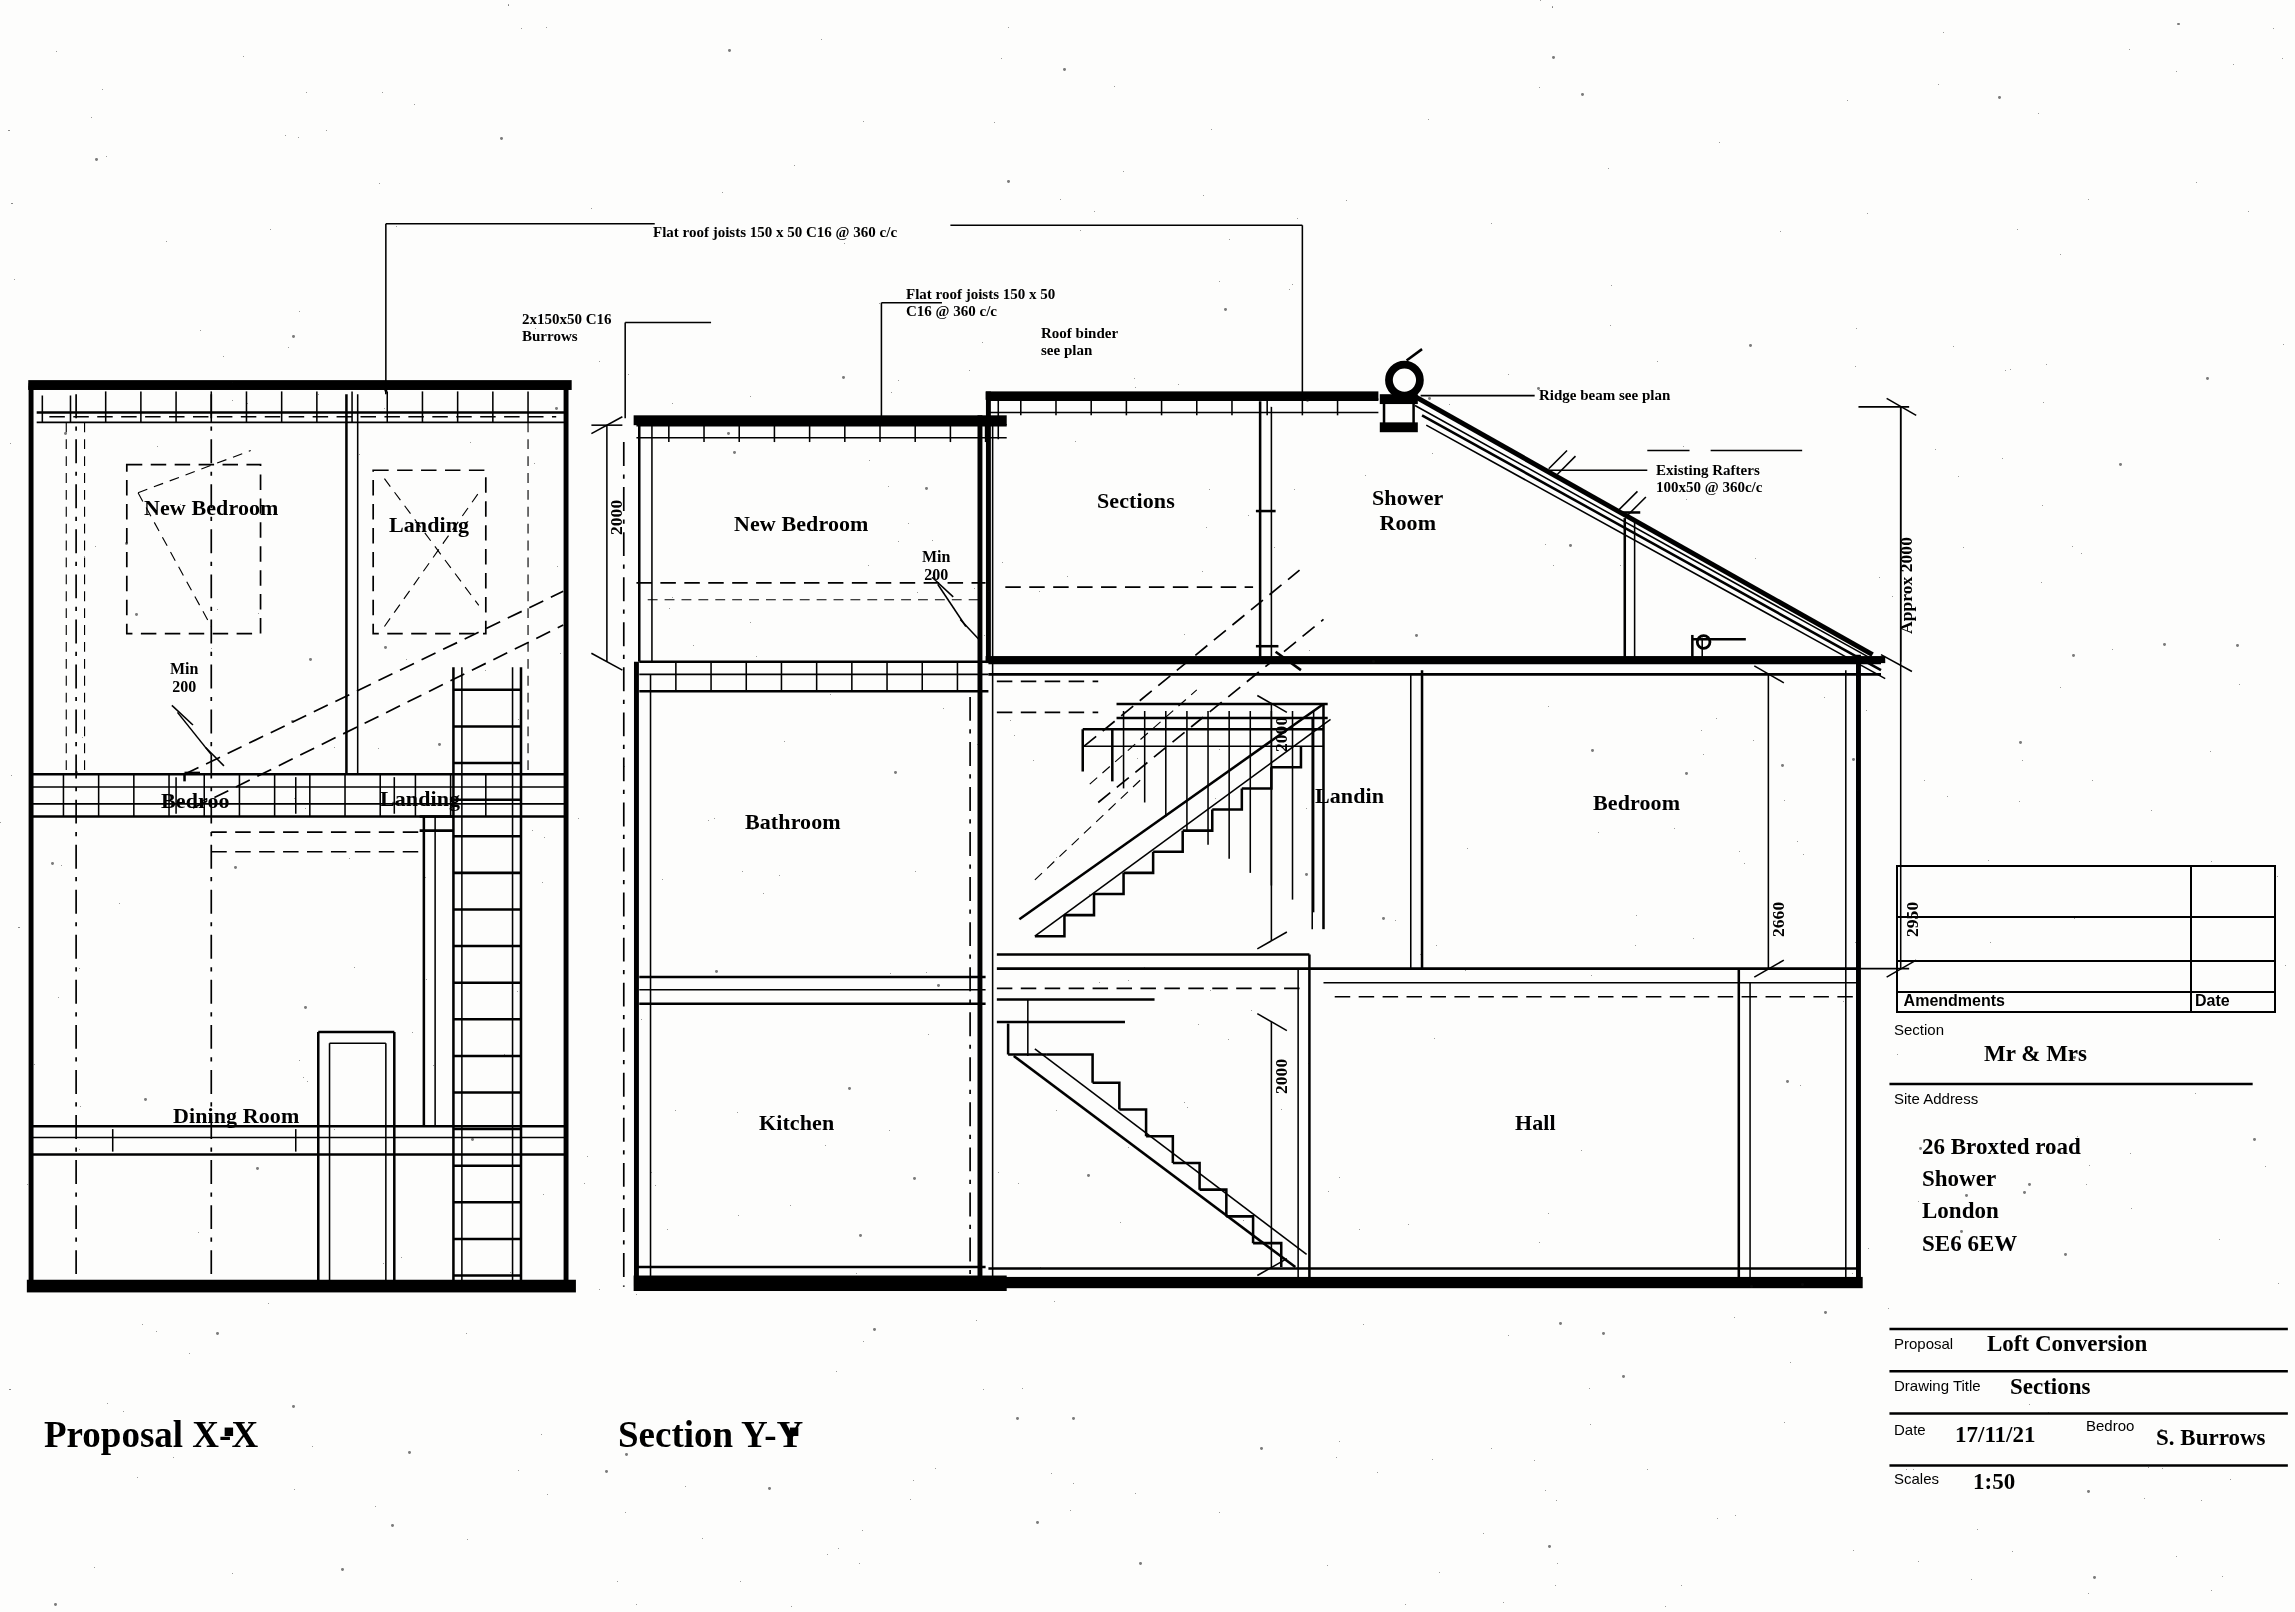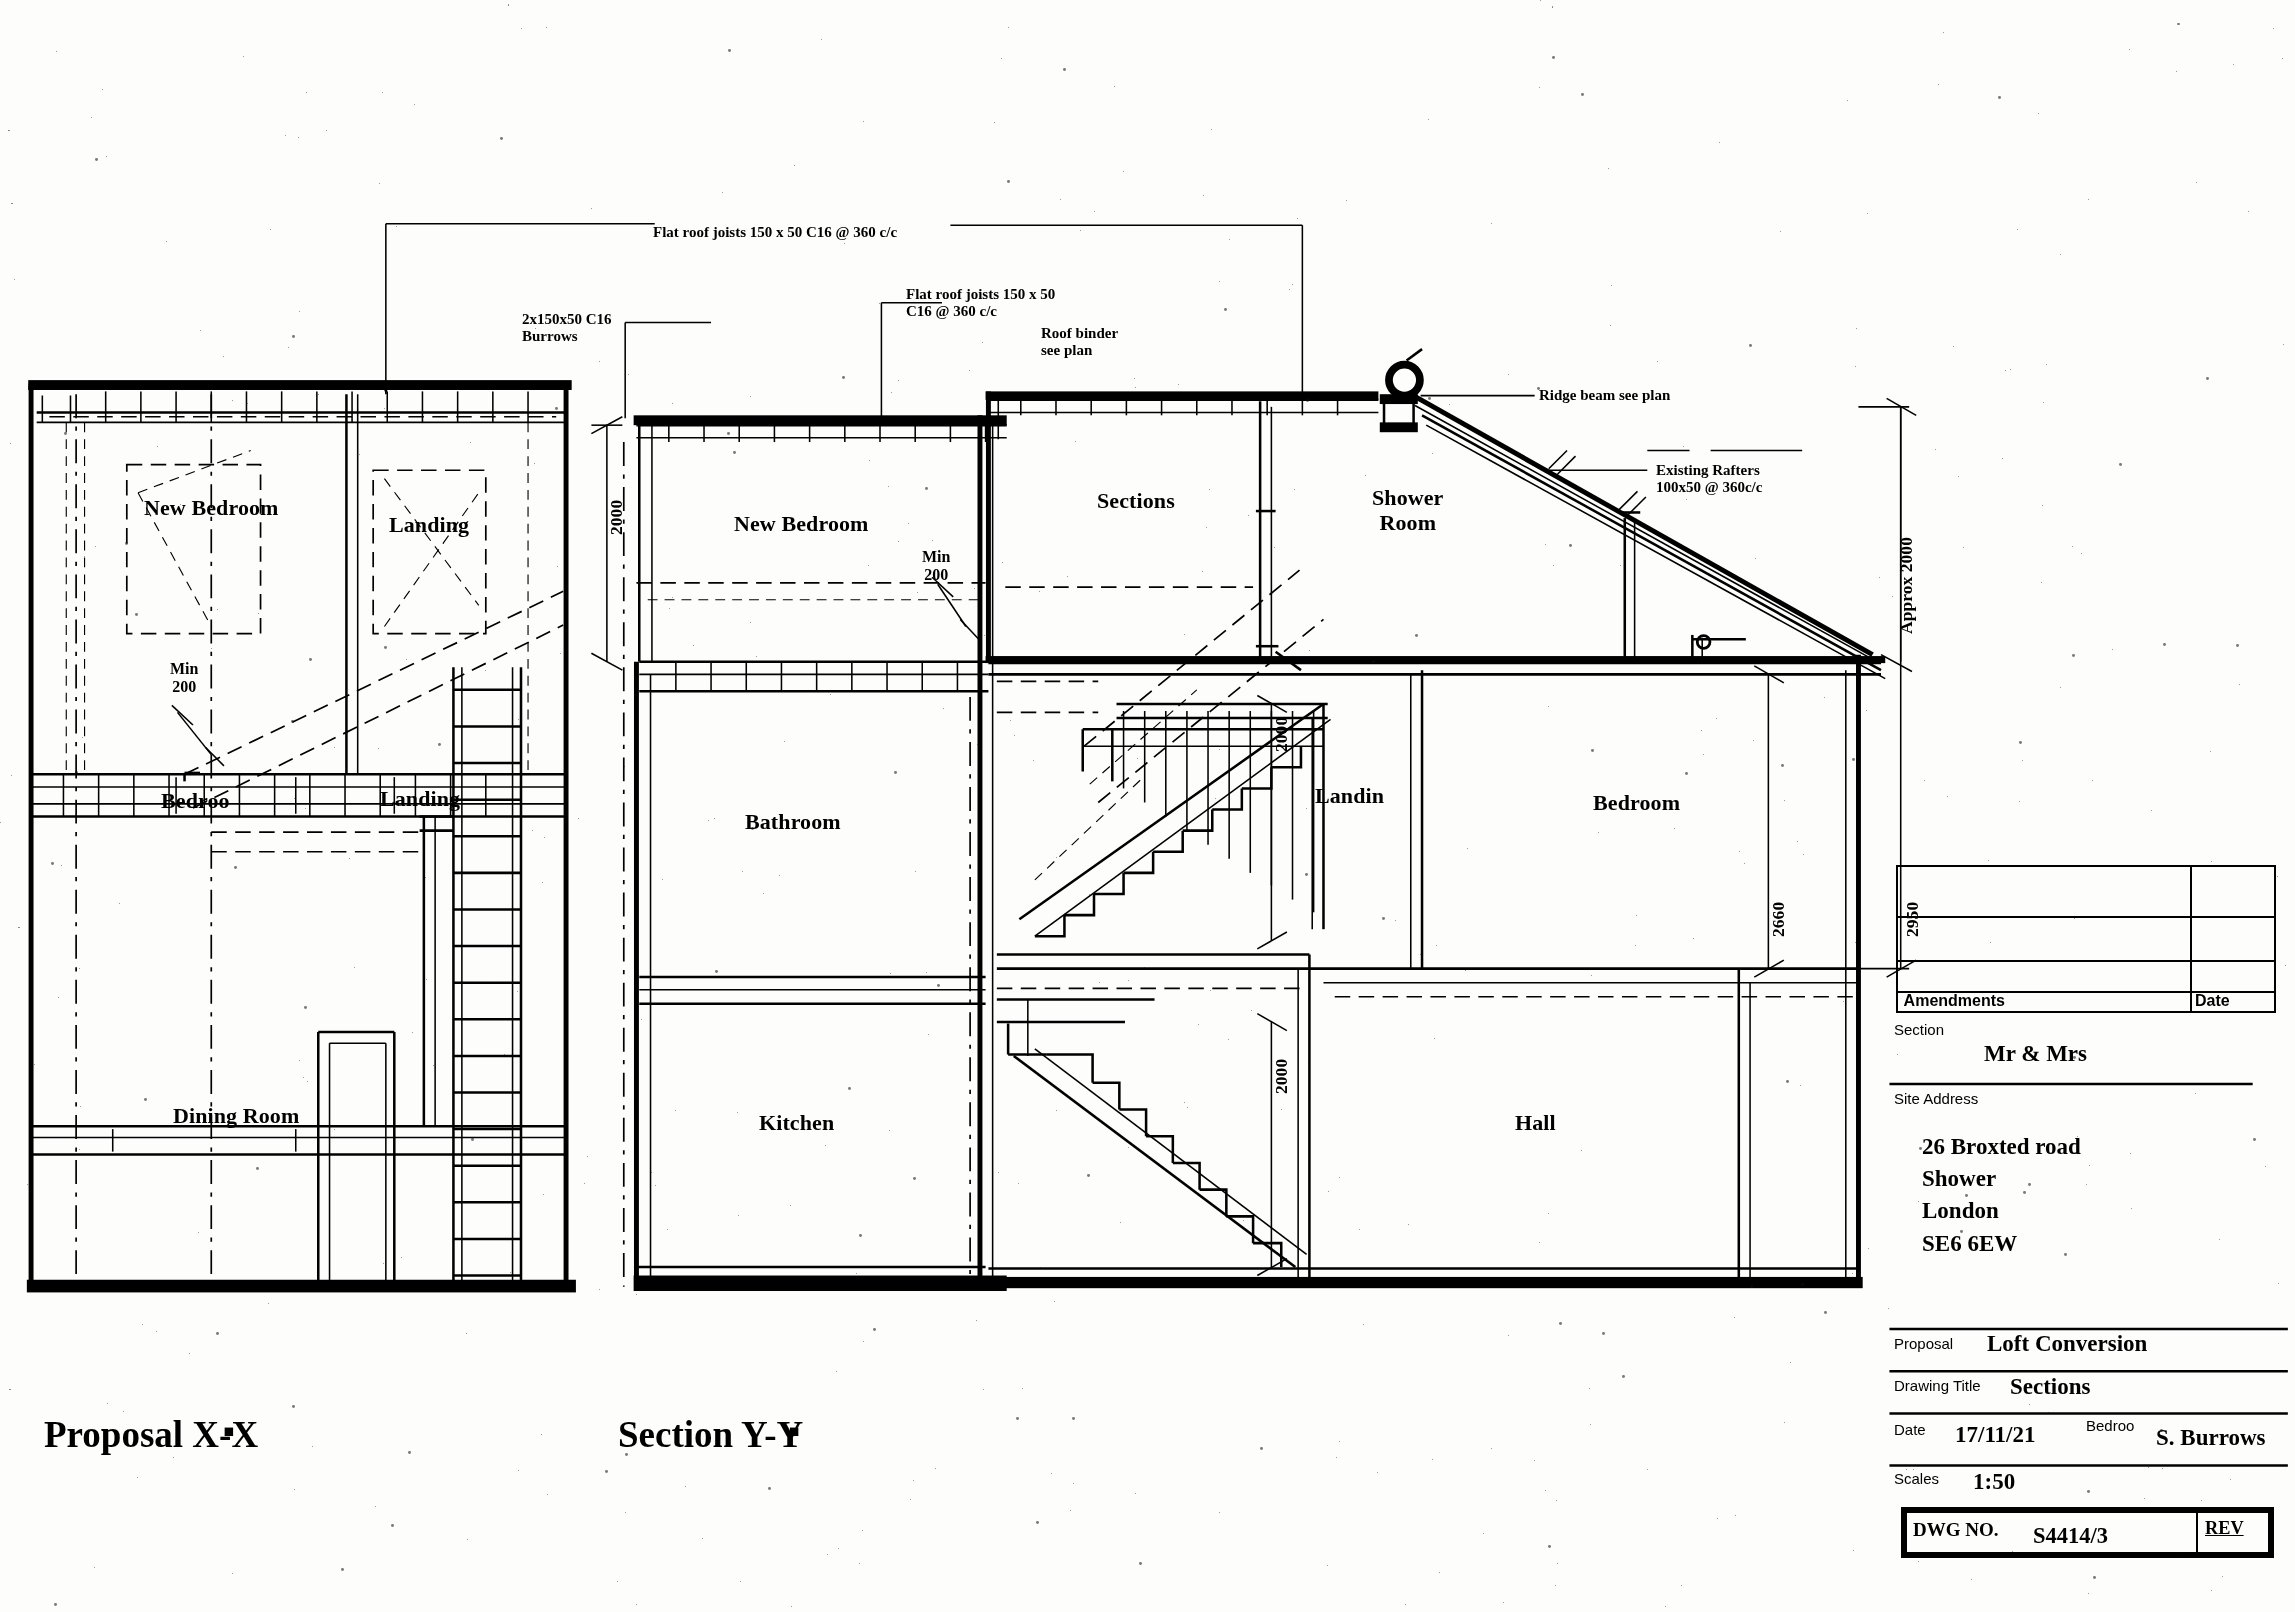--- a/index.html
+++ b/index.html
@@ -548,27 +548,20 @@
   <div class="tb big-val" style="left:2010px;top:1374px;">Sections</div>
 
   <div class="tb small-cap" style="left:1894px;top:1421px;">Date</div>
   <div class="tb big-val" style="left:1955px;top:1422px;">17/11/21</div>
   <div class="tb small-cap" style="left:2086px;top:1417px;">Bedroo</div>
   <div class="tb big-val" style="left:2156px;top:1425px;">S. Burrows</div>
 
   <div class="tb small-cap" style="left:1894px;top:1470px;">Scales</div>
   <div class="tb big-val" style="left:1973px;top:1469px;">1:50</div>
 
-  <div class="dwgbox">
-    <div class="inner"></div>
-    <div class="vs"></div>
-    <div class="dwg-lab">DWG NO.</div>
-    <div class="dwg-val">S4414/3</div>
-    <div class="rev-lab">REV</div>
-  </div>
 
   <div id="noise">
       <span class="speck" style="left:1960px;top:1230px;width:2.8px;height:2.8px;"></span>
       <span class="speck" style="left:223px;top:356px;width:1.4px;height:1.4px;"></span>
       <span class="speck" style="left:2236px;top:644px;width:2.8px;height:2.8px;"></span>
       <span class="speck" style="left:1781px;top:764px;width:2.8px;height:2.8px;"></span>
       <span class="speck" style="left:1395px;top:920px;width:1.4px;height:1.4px;"></span>
       <span class="speck" style="left:1215px;top:798px;width:1.4px;height:1.4px;"></span>
       <span class="speck" style="left:1209px;top:489px;width:1.4px;height:1.4px;"></span>
       <span class="speck" style="left:1372px;top:660px;width:2.8px;height:2.8px;"></span>

